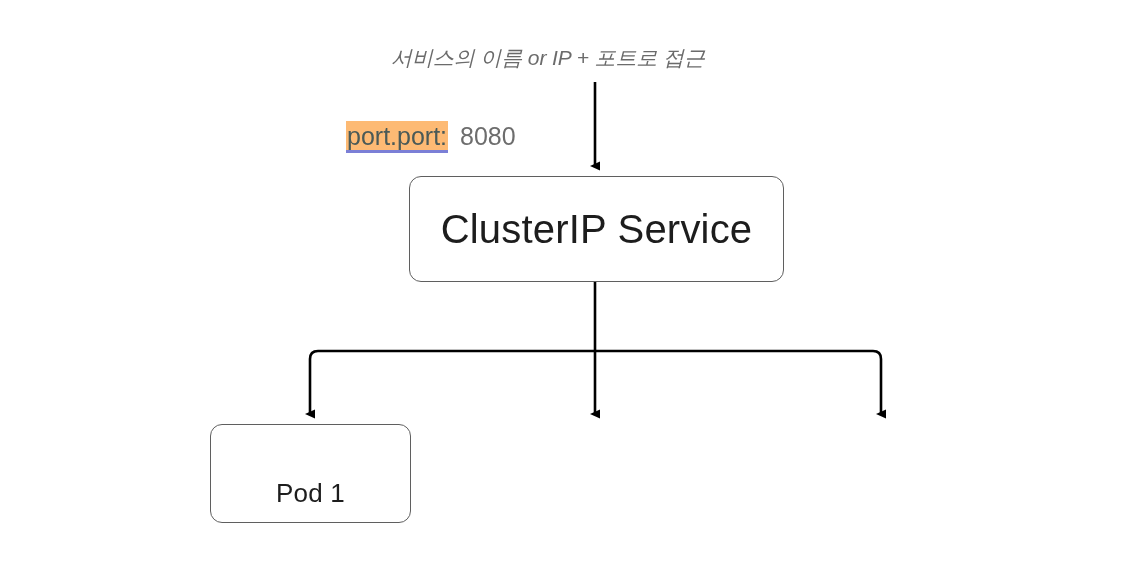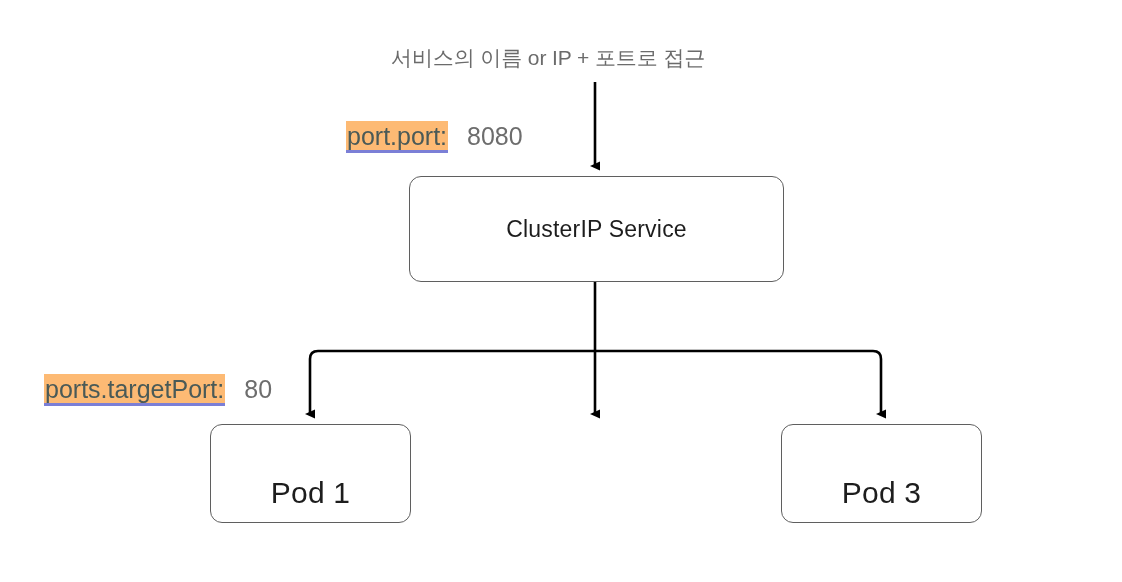--- a/index.html
+++ b/index.html
@@ -50,65 +50,66 @@
     letter-spacing: 0.2px;
     white-space: nowrap;
   }
 
   #node-service {
     left: 409px;
     top: 176px;
     width: 375px;
     height: 106px;
   }
-  #node-service .node-label { font-size: 23px; }
+  #node-service .node-label { font-size: 40px; }
 
   .pod-node {
     top: 424px;
     width: 201px;
     height: 99px;
   }
-  .pod-node .node-label { font-size: 30px; margin-top: 39px; }
+  .pod-node .node-label { font-size: 26px; margin-top: 39px; }
 
   #node-pod-1 { left: 210px; }
   #node-pod-2 { left: 496px; }
   #node-pod-3 { left: 781px; }
 
   
   .free-text {
     position: absolute;
     white-space: nowrap;
     color: #616161;
   }
 
   #text-access-note {
     left: 391px;
     top: 44px;
     font-size: 21px;
     color: #6b6b6b;
     letter-spacing: -0.1px;
+    font-style: italic;
   }
 
   
   .port-annotation {
     position: absolute;
     white-space: nowrap;
     font-size: 25px;
     color: #6d6d6d;
     line-height: 1.15;
   }
   .hl {
     background: #fdba74;
     color: #4a5a57;
     border-bottom: 3px solid #7b7fd6;
     padding: 1px 1px 0 1px;
   }
   .port-value {
     color: #6d6d6d;
-    padding-left: 19px;
+    padding-left: 12px;
   }
 
   #label-port-port {
     left: 346px;
     top: 122px;
   }
   #label-target-port {
     left: 44px;
     top: 375px;
   }
@@ -135,30 +136,24 @@
 
     <path d="M 595 351 L 873 351 Q 881 351 881 359 L 881 414" fill="none" stroke="#000000" stroke-width="2.6" marker-end="url(#arrowhead)"></path>
   </svg>
 
   <div class="free-text" id="text-access-note">서비스의 이름 or IP + 포트로 접근</div>
 
   <div class="port-annotation" id="label-port-port">
     <span class="hl">port.port:</span><span class="port-value">8080</span>
   </div>
 
-  <div class="port-annotation" id="label-target-port">
-    <span class="hl">ports.targetPort:</span><span class="port-value">80</span>
-  </div>
 
   <div class="node" id="node-service">
     <span class="node-label">ClusterIP Service</span>
   </div>
 
   <div class="node pod-node" id="node-pod-1">
     <span class="node-label">Pod 1</span>
   </div>
 
 
-  <div class="node pod-node" id="node-pod-3">
-    <span class="node-label">Pod 3</span>
-  </div>
 
 </div>
 
 </body></html>

